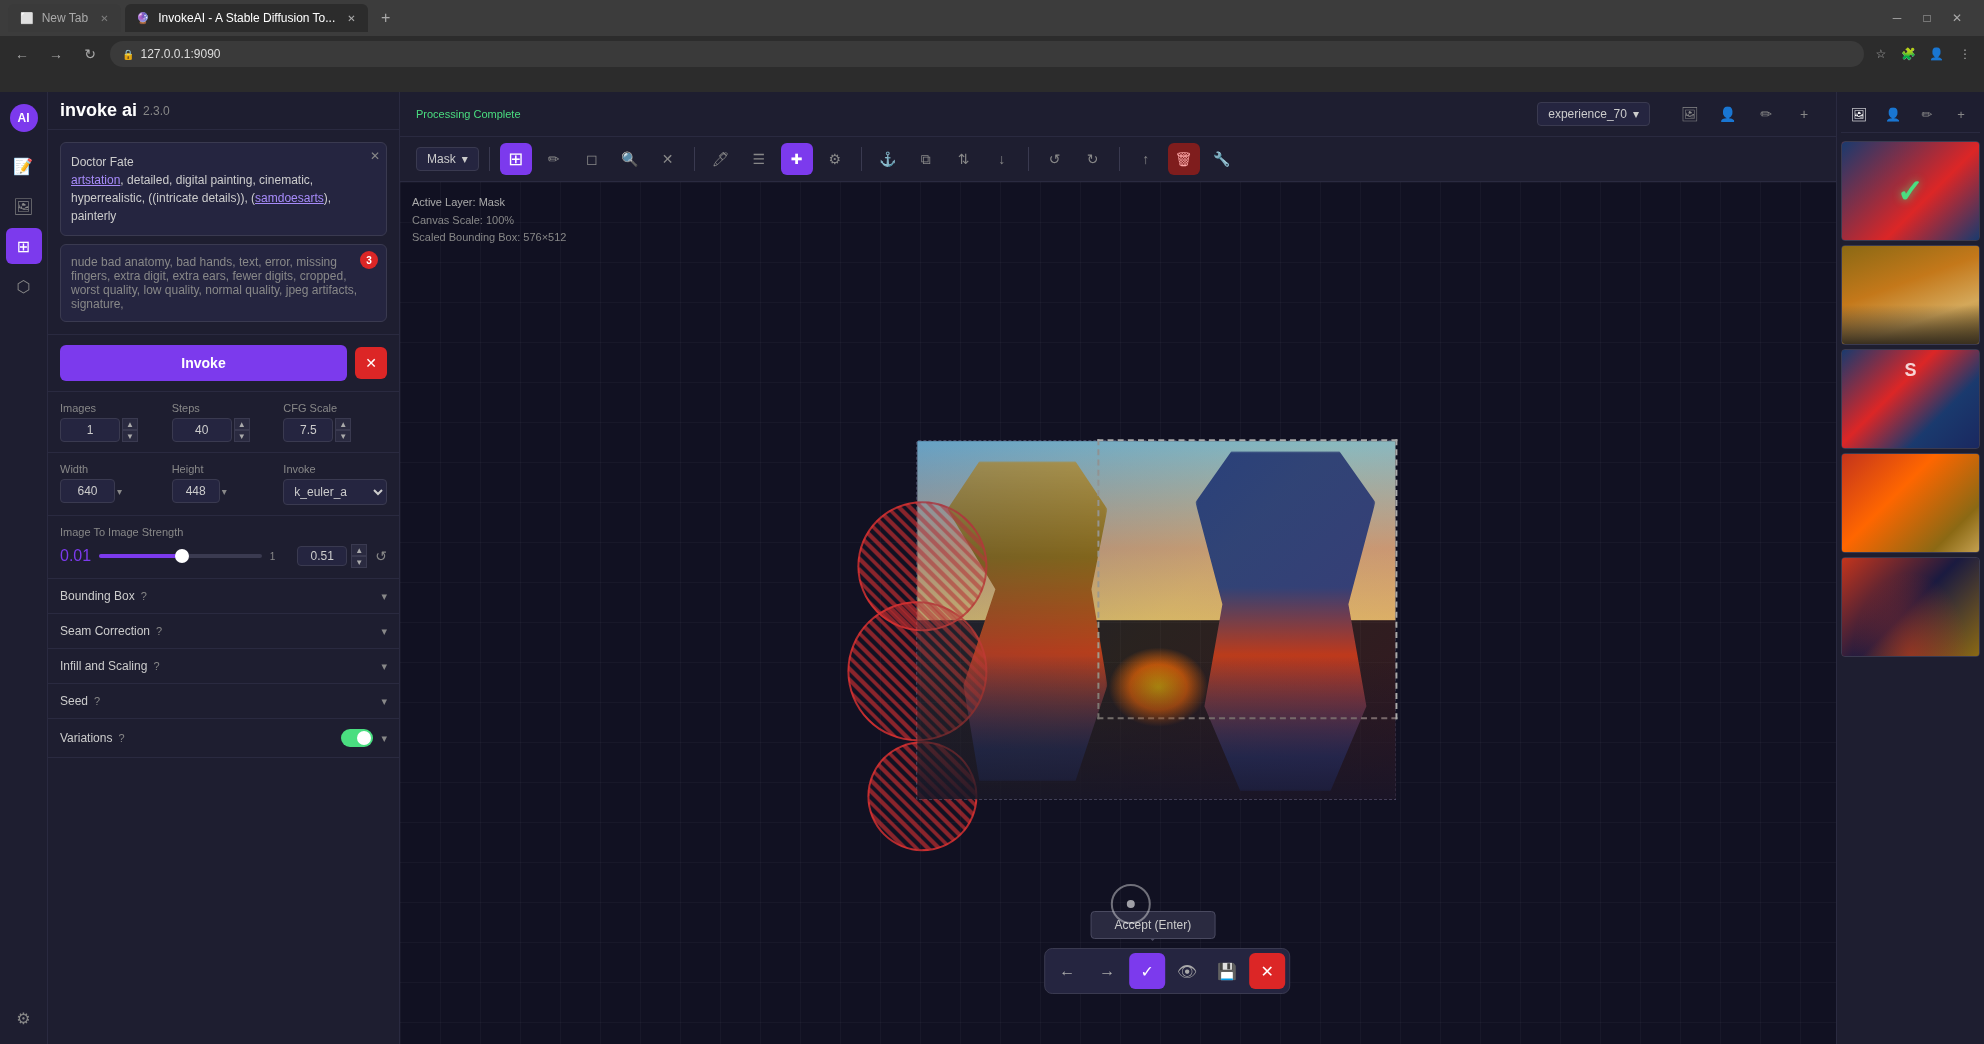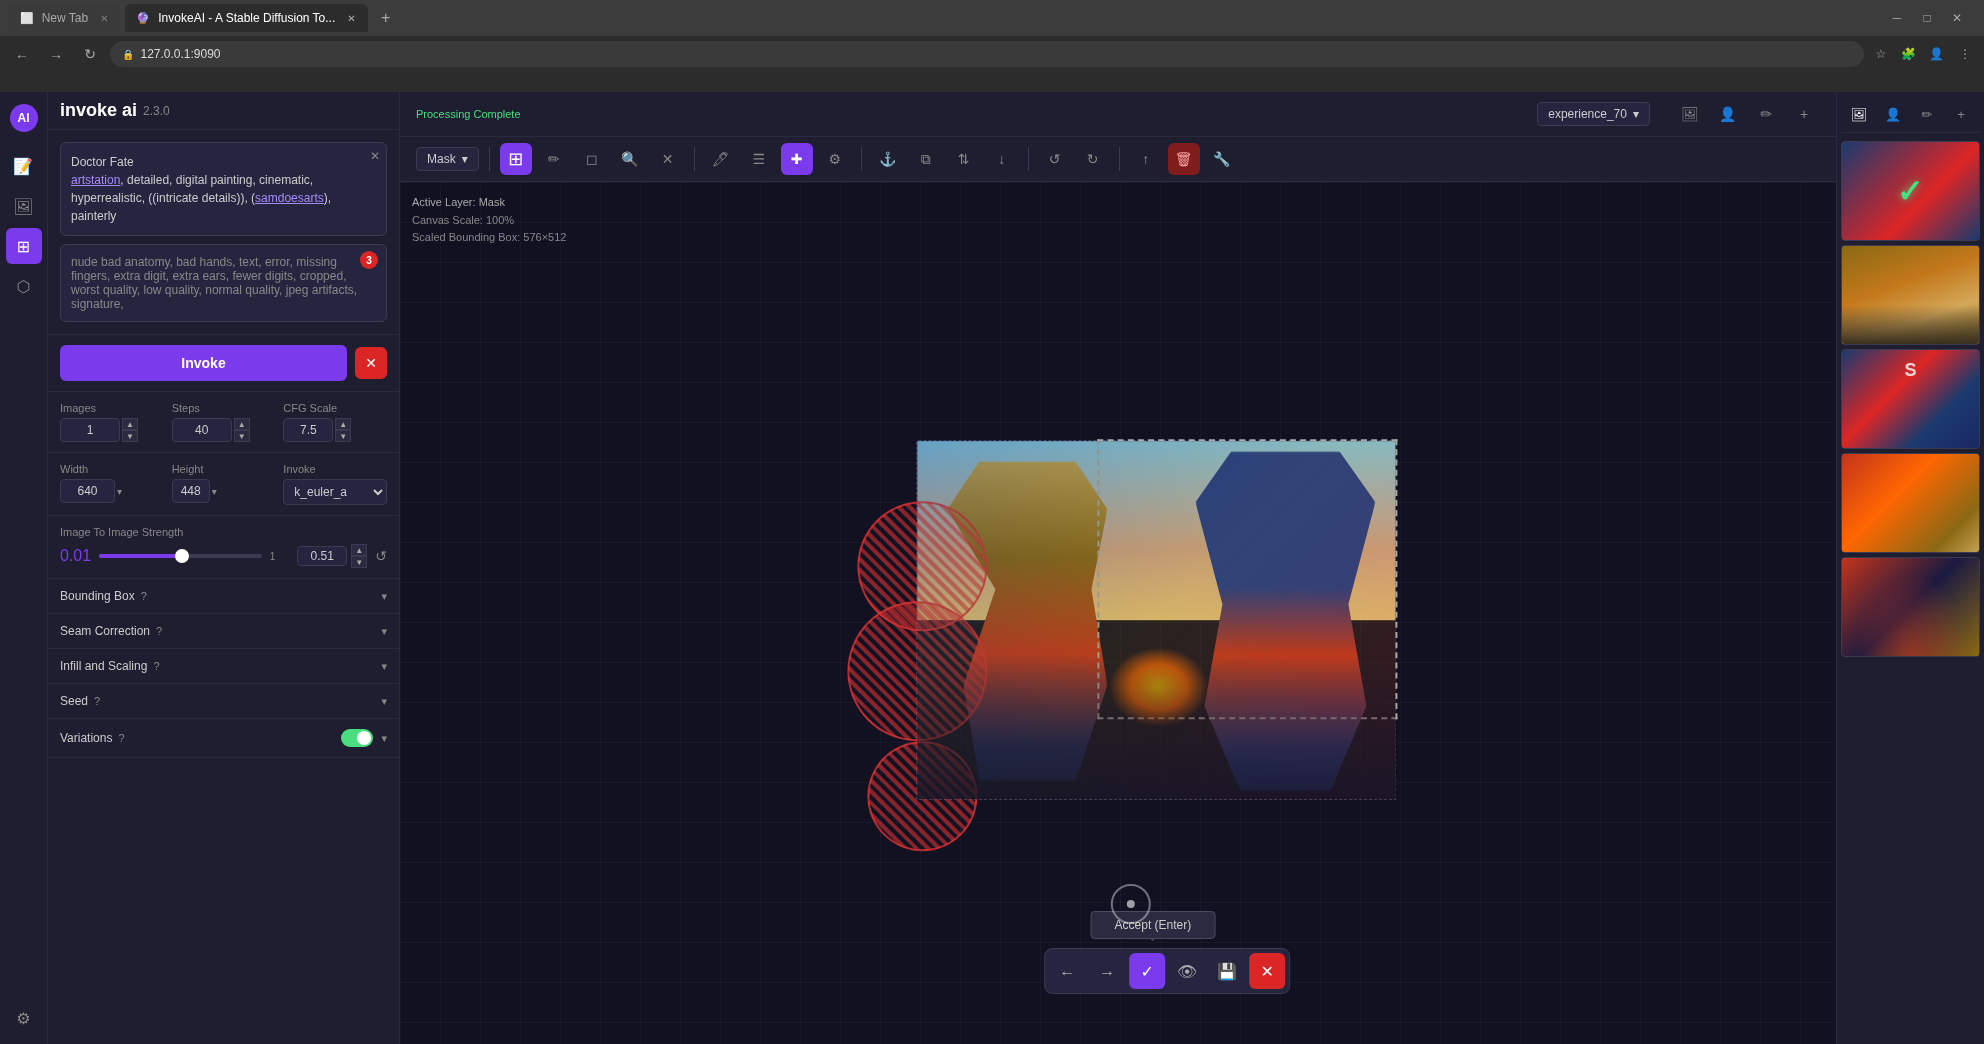--- a/index.html
+++ b/index.html
@@ -915,21 +915,21 @@
       <div class="setting-group">
         <span class="setting-label">Width</span>
         <div style="display:flex;align-items:center;gap:2px;">
           <input class="setting-input" value="640" style="width: 55px;">
           <div style="color:#888;font-size:10px;cursor:pointer;">▾</div>
         </div>
       </div>
       <div class="setting-group">
         <span class="setting-label">Height</span>
         <div style="display:flex;align-items:center;gap:2px;">
-          <input class="setting-input" value="448" style="width: 38px;">
+          <input class="setting-input" value="448" style="width: 48px;">
           <div style="color:#888;font-size:10px;cursor:pointer;">▾</div>
         </div>
       </div>
       <div class="setting-group">
         <span class="setting-label">Invoke</span>
         <select class="select-input">
           <option>k_euler_a</option>
         </select>
       </div>
     </div>

